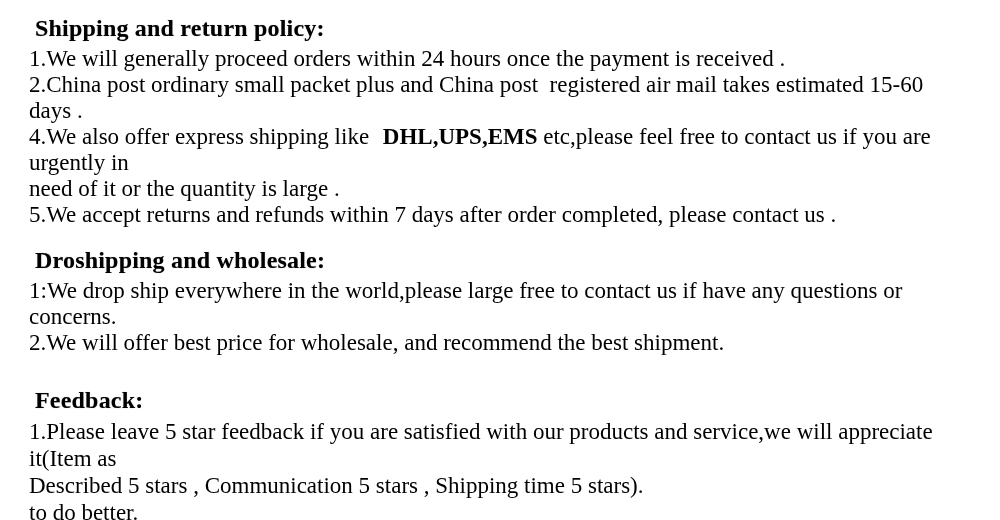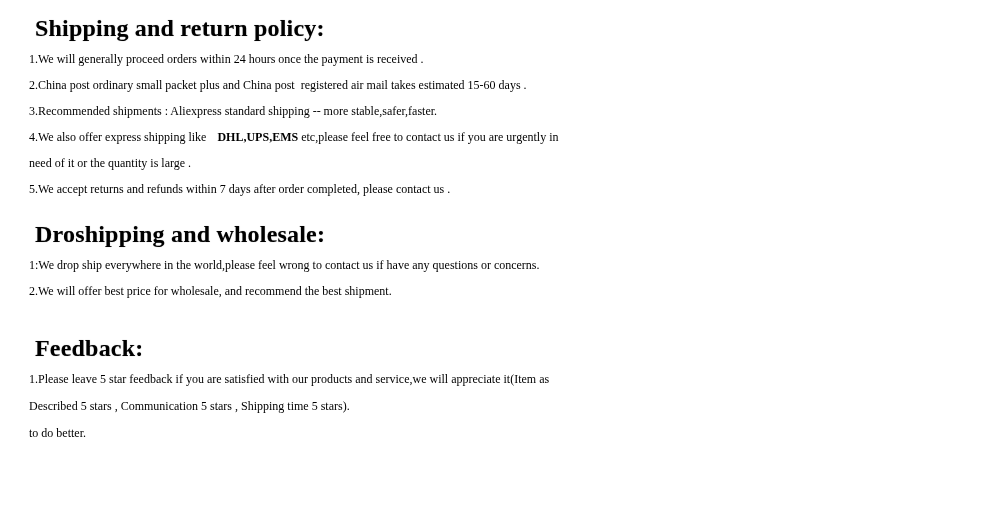--- a/index.html
+++ b/index.html
@@ -27,45 +27,44 @@
     font-weight: bold;
     line-height: 36px;
     letter-spacing: 0.2px;
     text-shadow: 0 0 1px rgba(0,0,0,0.35);
     white-space: pre-wrap;
   }
   .sec-dropship .heading { margin-top: 14px; }
   .sec-feedback .heading { margin-top: 26px; }
   .line {
     margin: 0;
-    font-size: 12px;
+    font-size: 23px;
     line-height: 26px;
     white-space: pre-wrap;
   }
   .sec-feedback .line { line-height: 27px; }
   .bold { font-weight: bold; margin-left: 8px; }
 </style>
 </head>
 <body>
 
 <div class="doc">
 
   <section class="sec-shipping">
     <h1 class="heading">Shipping and return policy:</h1>
     <p class="line">1.We will generally proceed orders within 24 hours once the payment is received .</p>
     <p class="line">2.China post ordinary small packet plus and China post  registered air mail takes estimated 15-60 days .</p>
-    <p class="line">3.Recommended shipments : Aliexpress standard shipping -- more stable,safer,faster.</p>
     <p class="line"><span>4.We also offer express shipping like </span><span class="bold">DHL,UPS,EMS</span><span> etc,please feel free to contact us if you are urgently in</span></p>
     <p class="line">need of it or the quantity is large .</p>
     <p class="line">5.We accept returns and refunds within 7 days after order completed, please contact us .</p>
   </section>
 
   <section class="sec-dropship">
     <h1 class="heading">Droshipping and wholesale:</h1>
-    <p class="line">1:We drop ship everywhere in the world,please feel wrong to contact us if have any questions or concerns.</p>
+    <p class="line">1:We drop ship everywhere in the world,please large free to contact us if have any questions or concerns.</p>
     <p class="line">2.We will offer best price for wholesale, and recommend the best shipment.</p>
   </section>
 
   <section class="sec-feedback">
     <h1 class="heading">Feedback:</h1>
     <p class="line">1.Please leave 5 star feedback if you are satisfied with our products and service,we will appreciate it(Item as</p>
     <p class="line">Described 5 stars , Communication 5 stars , Shipping time 5 stars).</p>
     <p class="line">to do better.</p>
   </section>
 

